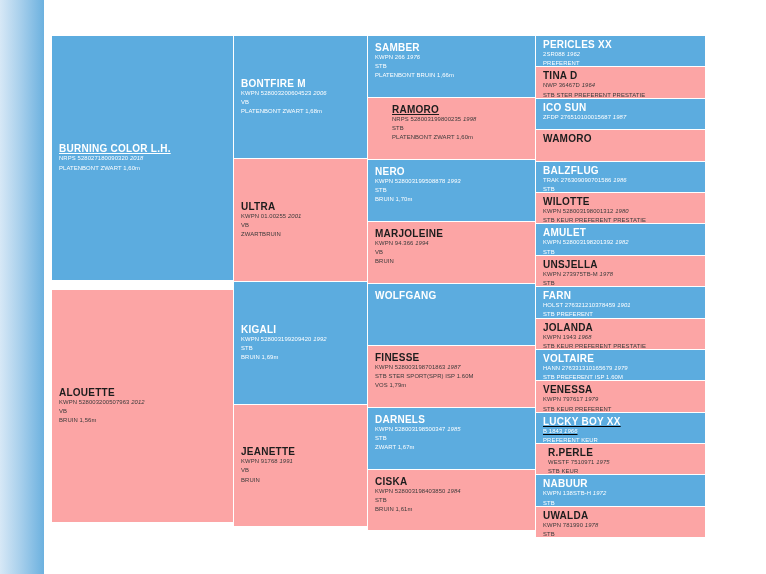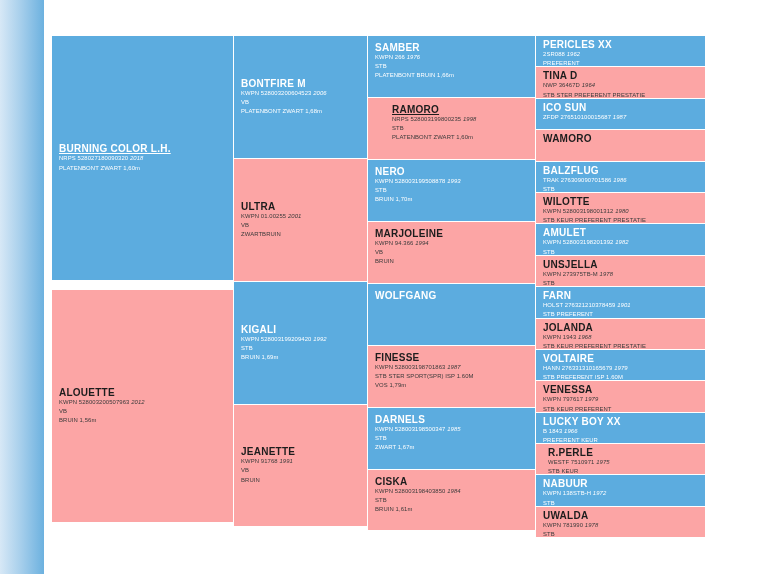--- a/index.html
+++ b/index.html
@@ -227,21 +227,21 @@
       <div class="cell gen4 blue" style="flex: 0 0 30.4px;">
         <div class="nm">VOLTAIRE</div>
         <div class="meta"><span>HANN 276331310165679</span><span class="yr"> 1979</span></div>
         <div class="meta">STB PREFERENT ISP 1.60M</div>
       </div>
       <div class="cell gen4 grey" style="flex: 0 0 30.4px;">
         <div class="nm">VENESSA</div>
         <div class="meta"><span>KWPN 797617</span><span class="yr"> 1979</span></div>
         <div class="meta">STB KEUR PREFERENT</div>
       </div>
-      <div class="cell gen4 blue" style="flex: 0 0 30.4px;">
+      <div class="cell gen4 blue" style="flex: 0 0 30.4px; text-decoration: underline;">
         <div class="nm">LUCKY BOY XX</div>
         <div class="meta"><span>B 1843</span><span class="yr"> 1966</span></div>
         <div class="meta">PREFERENT KEUR</div>
       </div>
       <div class="cell gen4 grey" style="flex: 0 0 30.4px; padding-left: 12px;">
         <div class="nm">R.PERLE</div>
         <div class="meta"><span>WESTF 7510971</span><span class="yr"> 1975</span></div>
         <div class="meta">STB KEUR</div>
       </div>
       <div class="cell gen4 blue" style="flex: 0 0 30.4px;">

